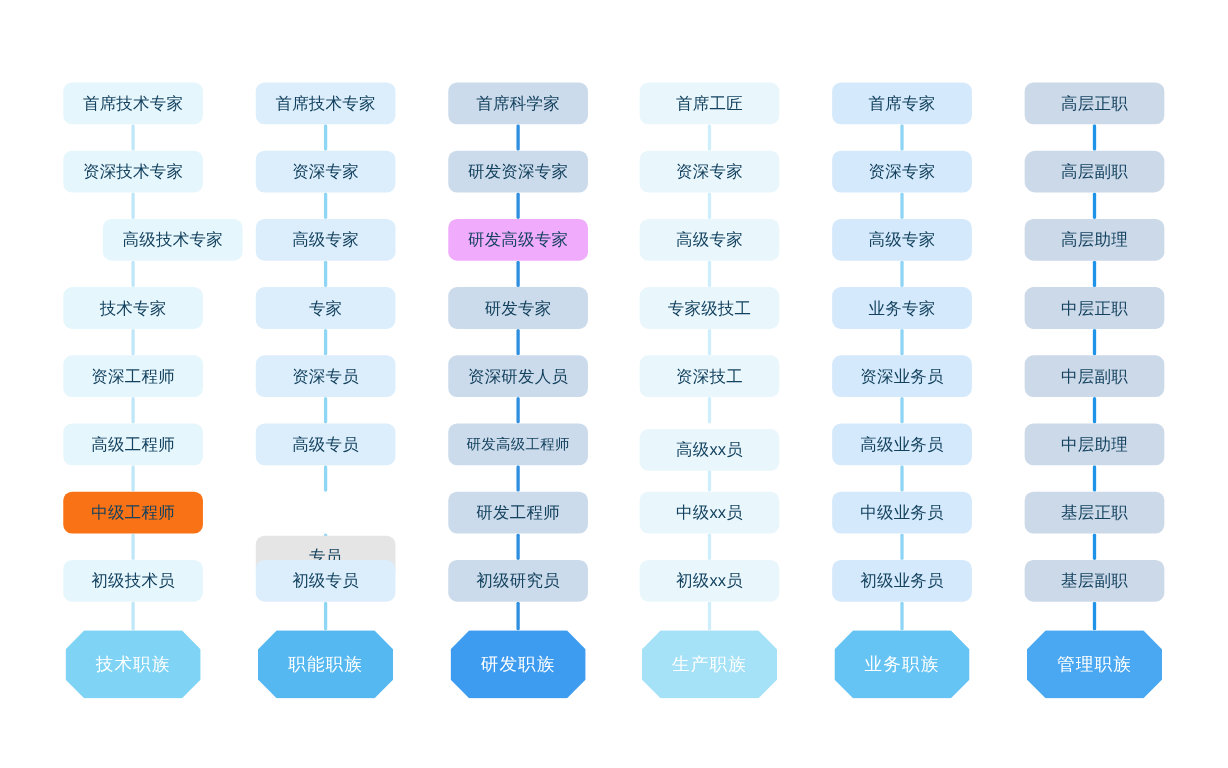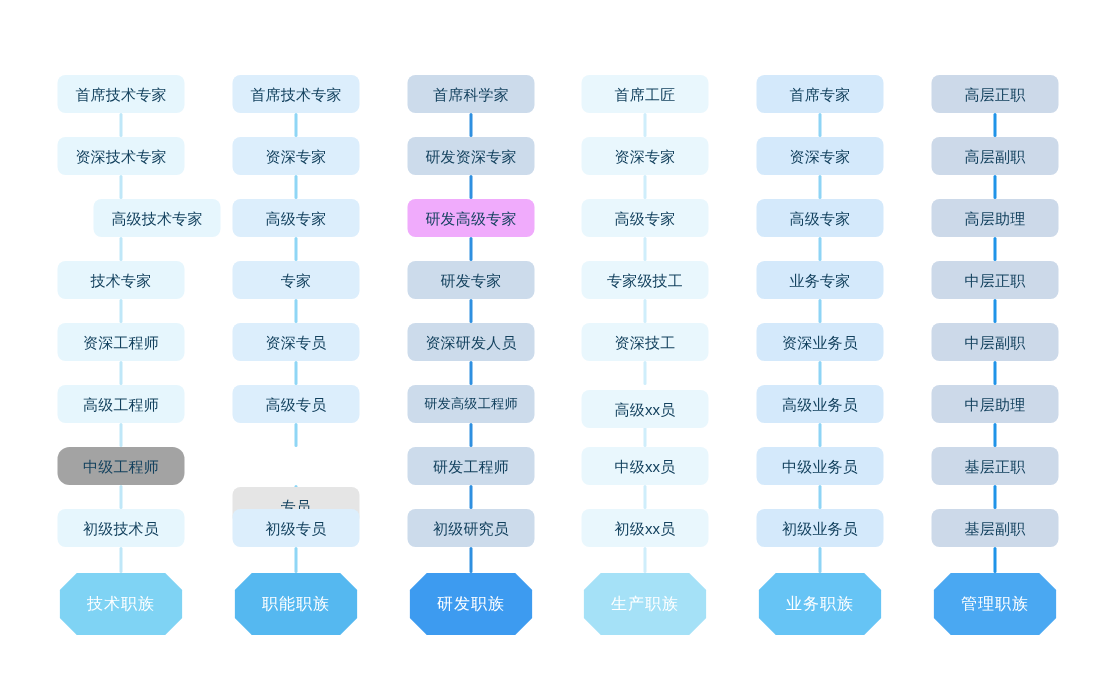--- a/index.html
+++ b/index.html
@@ -109,21 +109,21 @@
         <div class="spine" style="top: 361px; height: 24px; background: rgb(191, 231, 248);"></div>
         <div class="spine" style="top: 423px; height: 24px; background: rgb(191, 231, 248);"></div>
         <div class="spine" style="top: 485px; height: 24px; background: rgb(191, 231, 248);"></div>
         <div class="spine" style="top: 547px; height: 26px; background: rgb(191, 231, 248);"></div>
         <div class="node" style="top: 75px; background: rgb(230, 246, 253);">首席技术专家</div>
         <div class="node" style="top: 137px; background: rgb(230, 246, 253);">资深技术专家</div>
         <div class="node" style="top: 199px; background: rgb(230, 246, 253); margin-left: 36px;">高级技术专家</div>
         <div class="node" style="top: 261px; background: rgb(230, 246, 253);">技术专家</div>
         <div class="node" style="top: 323px; background: rgb(230, 246, 253);">资深工程师</div>
         <div class="node" style="top: 385px; background: rgb(230, 246, 253);">高级工程师</div>
-        <div class="node" style="top: 447px; background: #a3a3a3; border-radius: 12px;">中级工程师</div>
+        <div class="node" style="top: 447px; background: #f97316;">中级工程师</div>
         <div class="node" style="top: 509px; background: rgb(230, 246, 253);">初级技术员</div>
         <div class="badge-wrap" style="top: 573px;">
           <div class="badge" style="background: rgb(127, 211, 244);"></div>
           <div class="badge-label">技术职族</div>
         </div>
       </div>
     </div>
     <div class="column" style="left: 208.5px;">
       <div class="ladder">
         <div class="spine" style="top: 113px; height: 24px; background: rgb(143, 214, 245);"></div>
@@ -224,21 +224,21 @@
       <div class="ladder">
         <div class="spine" style="top: 113px; height: 24px; background: rgb(31, 147, 232);"></div>
         <div class="spine" style="top: 175px; height: 24px; background: rgb(31, 147, 232);"></div>
         <div class="spine" style="top: 237px; height: 24px; background: rgb(31, 147, 232);"></div>
         <div class="spine" style="top: 299px; height: 24px; background: rgb(31, 147, 232);"></div>
         <div class="spine" style="top: 361px; height: 24px; background: rgb(31, 147, 232);"></div>
         <div class="spine" style="top: 423px; height: 24px; background: rgb(31, 147, 232);"></div>
         <div class="spine" style="top: 485px; height: 24px; background: rgb(31, 147, 232);"></div>
         <div class="spine" style="top: 547px; height: 26px; background: rgb(31, 147, 232);"></div>
         <div class="node" style="top: 75px; background: rgb(204, 217, 233);">高层正职</div>
-        <div class="node" style="top: 137px; background: rgb(204, 217, 233);">高层副职</div>
+        <div class="node" style="top: 137px; background: rgb(204, 217, 233); border-radius: 10px;">高层副职</div>
         <div class="node" style="top: 199px; background: rgb(204, 217, 233);">高层助理</div>
         <div class="node" style="top: 261px; background: rgb(204, 217, 233);">中层正职</div>
         <div class="node" style="top: 323px; background: rgb(204, 217, 233);">中层副职</div>
         <div class="node" style="top: 385px; background: rgb(204, 217, 233);">中层助理</div>
         <div class="node" style="top: 447px; background: rgb(204, 217, 233);">基层正职</div>
         <div class="node" style="top: 509px; background: rgb(204, 217, 233);">基层副职</div>
         <div class="badge-wrap" style="top: 573px;">
           <div class="badge" style="background: rgb(74, 168, 242);"></div>
           <div class="badge-label">管理职族</div>
         </div>

